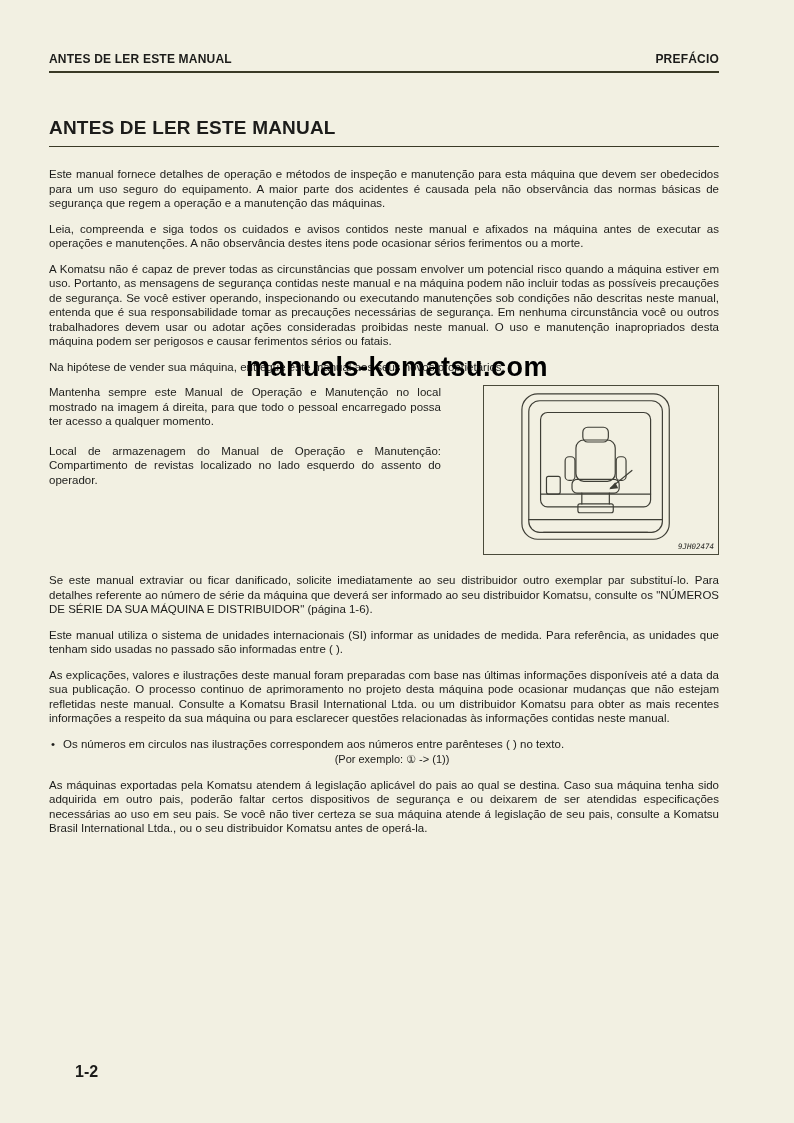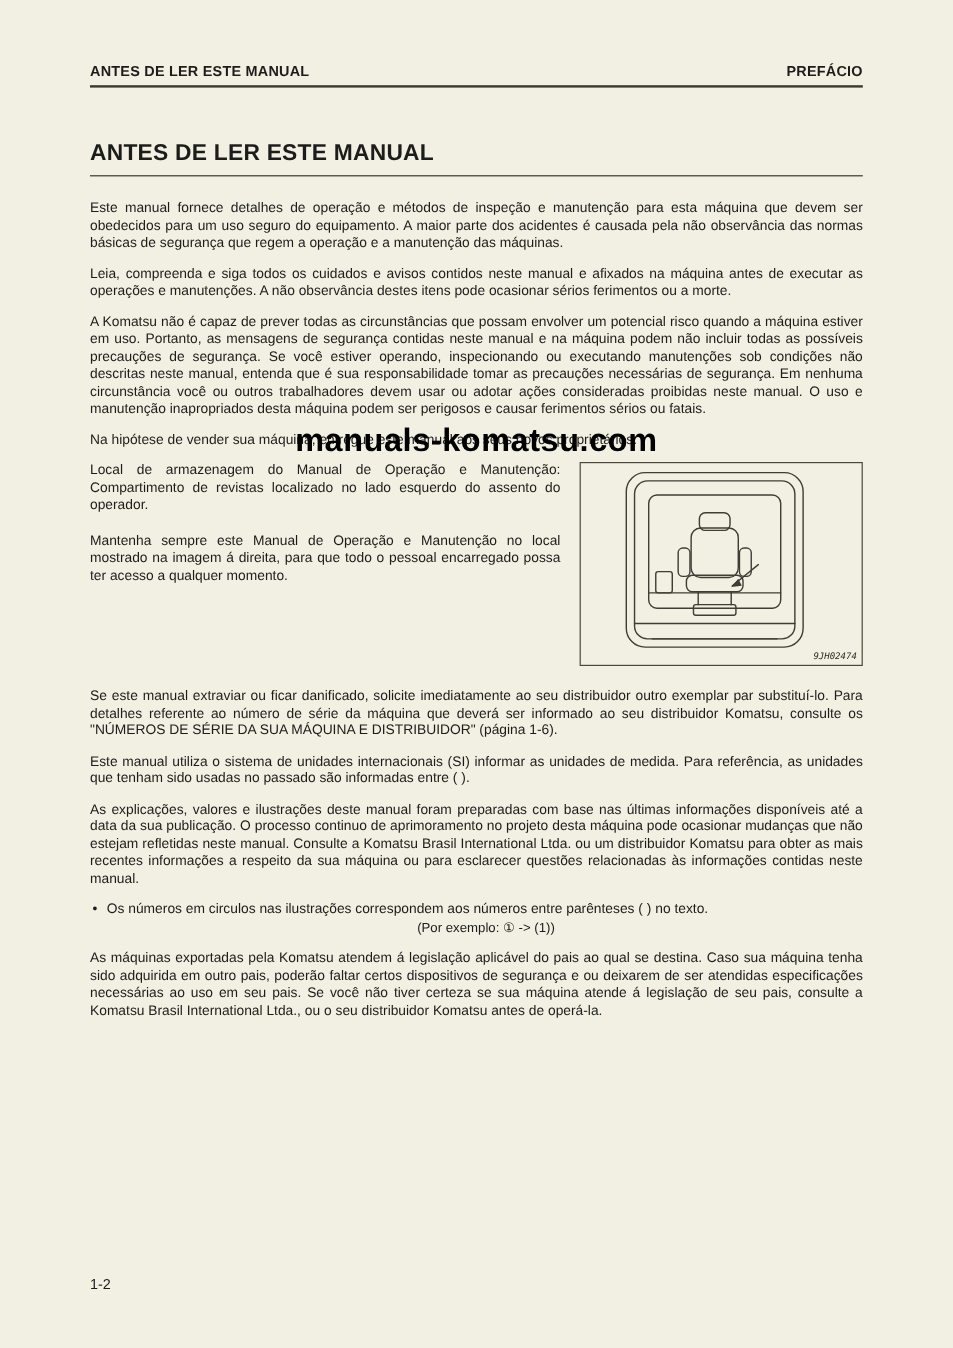--- a/index.html
+++ b/index.html
@@ -3,21 +3,21 @@
 <meta charset="utf-8">
 <style>
   * { margin:0; padding:0; box-sizing:border-box; }
   html,body { width:794px; height:1123px; }
   body {
     background:#f2f0e2;
     font-family:"Liberation Sans", sans-serif;
     color:#1c1c1a;
     overflow:hidden;
   }
-  .page { position:relative; width:794px; height:970px; padding:52px 75px 0 75px; }
+  .page { position:relative; width:794px; height:970px; padding:52px 75px 0 49px; }
 
   .header-row { display:flex; justify-content:space-between; align-items:baseline;
     font-size:12px; font-weight:bold; letter-spacing:0.2px; }
   .header-rule { border:none; border-top:2.5px solid #3a3a26; margin-top:5px; }
 
   .doc-title { margin-top:44px; font-size:19px; font-weight:bold; letter-spacing:0.2px; }
   .title-rule { border:none; border-top:1.5px solid #3a3a26; margin-top:7px; }
 
   .body-text { margin-top:20px; }
   .para { font-size:11.5px; line-height:14.5px; text-align:justify; margin-bottom:11px; }
@@ -32,21 +32,21 @@
 
   .watermark { position:absolute; top:352px; left:0; width:100%; text-align:center;
     font-size:27px; font-weight:bold; color:#000000; letter-spacing:0.5px;
     pointer-events:none; }
 
   .bullet-row { display:flex; font-size:11.5px; line-height:14.5px; margin-bottom:1px; }
   .bullet-marker { width:14px; padding-left:2px; flex:0 0 auto; }
   .bullet-text { flex:1; text-align:justify; }
   .bullet-example { margin-left:16px; font-size:11px; line-height:14.5px; margin-bottom:11px;text-align:center; }
 
-  .footer { position:absolute; left:75px; top:1063px; font-size:12px; font-weight:normal; }
+  .footer { position:absolute; left:75px; top:1063px; font-size:16px; font-weight:bold; }
 </style>
 </head>
 <body>
 
 <div class="page">
 
   <div class="header-row">
     <span>ANTES DE LER ESTE MANUAL</span>
     <span>PREFÁCIO</span>
   </div>
@@ -57,22 +57,22 @@
 
   <div class="body-text">
 
     <p class="para">Este manual fornece detalhes de operação e métodos de inspeção e manutenção para esta máquina que devem ser obedecidos para um uso seguro do equipamento. A maior parte dos acidentes é causada pela não observância das normas básicas de segurança que regem a operação e a manutenção das máquinas.</p>
     <p class="para">Leia, compreenda e siga todos os cuidados e avisos contidos neste manual e afixados na máquina antes de executar as operações e manutenções. A não observância destes itens pode ocasionar sérios ferimentos ou a morte.</p>
     <p class="para">A Komatsu não é capaz de prever todas as circunstâncias que possam envolver um potencial risco quando a máquina estiver em uso. Portanto, as mensagens de segurança contidas neste manual e na máquina podem não incluir todas as possíveis precauções de segurança. Se você estiver operando, inspecionando ou executando manutenções sob condições não descritas neste manual, entenda que é sua responsabilidade tomar as precauções necessárias de segurança. Em nenhuma circunstância você ou outros trabalhadores devem usar ou adotar ações consideradas proibidas neste manual. O uso e manutenção inapropriados desta máquina podem ser perigosos e causar ferimentos sérios ou fatais.</p>
     <p class="para">Na hipótese de vender sua máquina, entregue este manual aos seus novos proprietários.</p>
 
     <div class="figure-row">
       <div class="left-col">
+        <p class="para">Mantenha sempre este Manual de Operação e Manutenção no local mostrado na imagem á direita, para que todo o pessoal encarregado possa ter acesso a qualquer momento.</p>
         <p class="para">Local de armazenagem do Manual de Operação e Manutenção: Compartimento de revistas localizado no lado esquerdo do assento do operador.</p>
-        <p class="para">Mantenha sempre este Manual de Operação e Manutenção no local mostrado na imagem á direita, para que todo o pessoal encarregado possa ter acesso a qualquer momento.</p>
       </div>
       <div class="figure-box">
         <svg viewBox="0 0 236 170" width="233" height="167" aria-hidden="true">
           <g fill="none" stroke="#3e3e36" stroke-width="1.2" stroke-linejoin="round" stroke-linecap="round">
 
             <rect x="38" y="8" width="150" height="148" rx="16"></rect>
             <rect x="45" y="15" width="136" height="134" rx="11"></rect>
 
             <rect x="57" y="27" width="112" height="96" rx="7"></rect>
 

